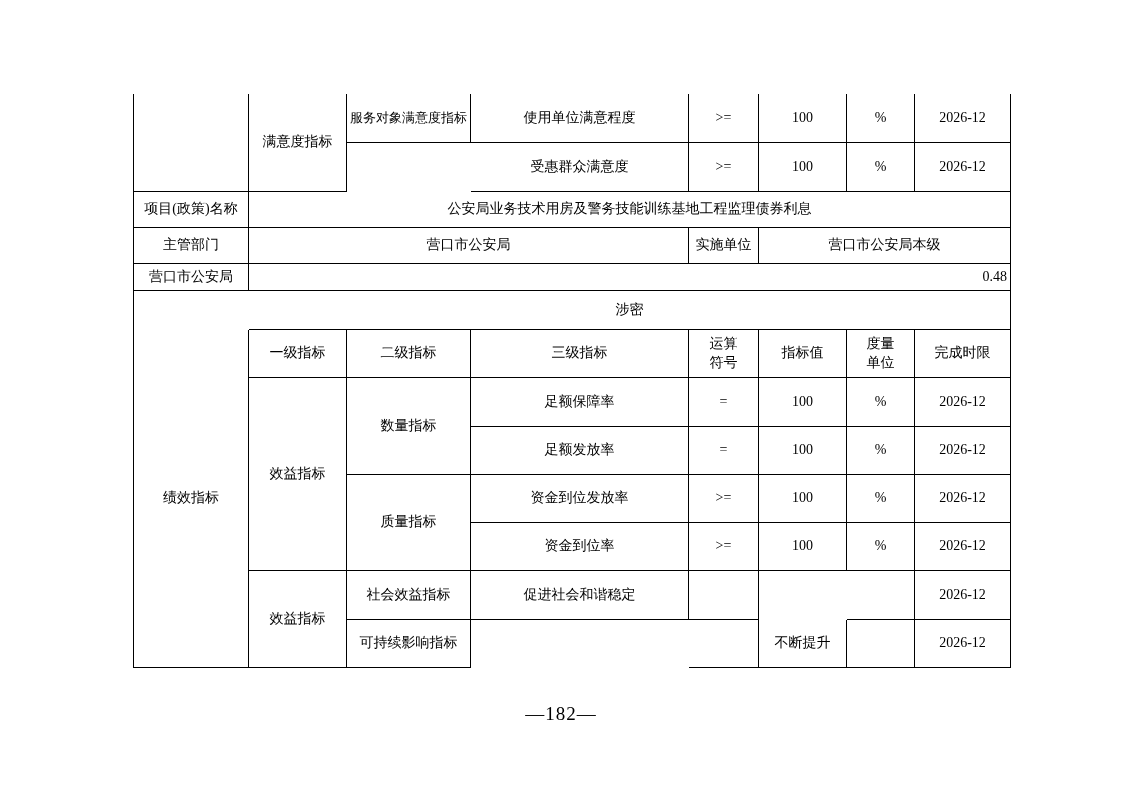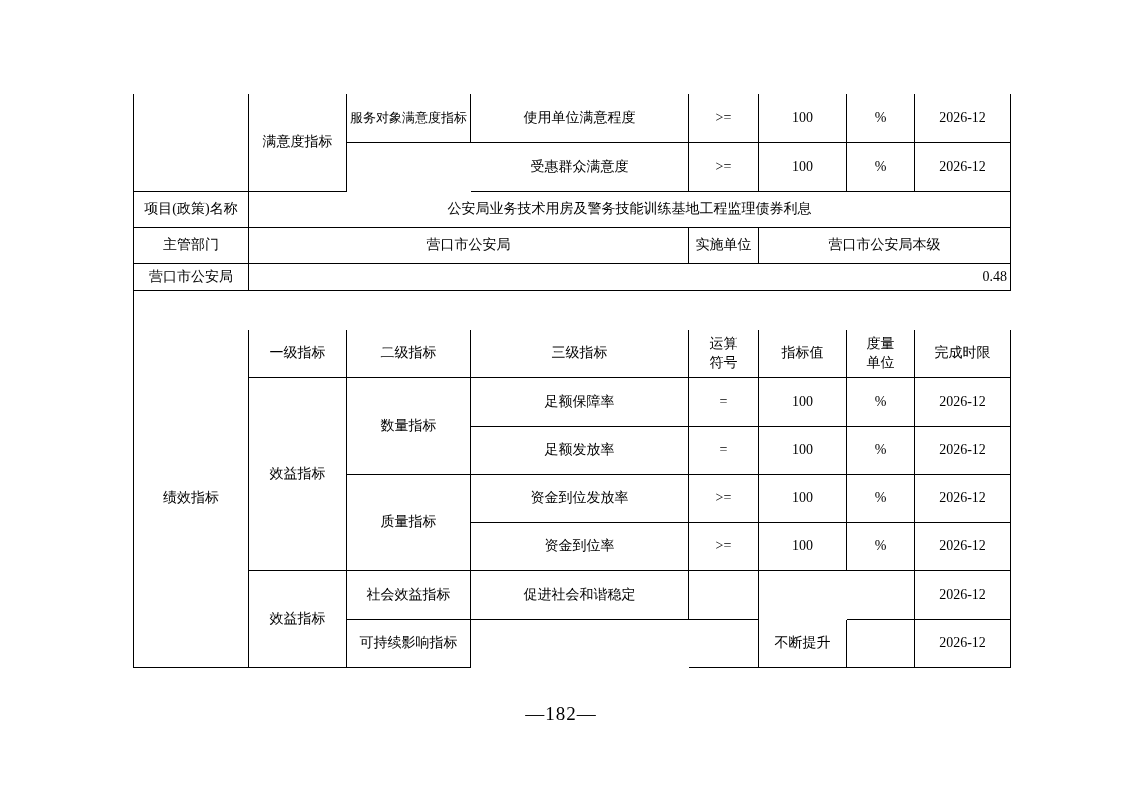--- a/index.html
+++ b/index.html
@@ -52,20 +52,21 @@
   <div class="c" style="grid-area:3/2/4/9">公安局业务技术用房及警务技能训练基地工程监理债券利息</div>
 
   <div class="c" style="grid-area:4/1/5/2">主管部门</div>
   <div class="c" style="grid-area:4/2/5/5">营口市公安局</div>
   <div class="c" style="grid-area:4/5/5/6">实施单位</div>
   <div class="c" style="grid-area:4/6/5/9">营口市公安局本级</div>
 
   <div class="c" style="grid-area:5/1/6/2">营口市公安局</div>
   <div class="c right" style="grid-area:5/2/6/9">0.48</div>
 
+  <div class="c" style="grid-area:6/2/7/9">涉密</div>
 
   <div class="c" style="grid-area:7/1/14/2">绩效指标</div>
   <div class="c" style="grid-area:7/2/8/3">一级指标</div>
   <div class="c" style="grid-area:7/3/8/4">二级指标</div>
   <div class="c" style="grid-area:7/4/8/5">三级指标</div>
   <div class="c pre" style="grid-area:7/5/8/6">运算
 符号</div>
   <div class="c" style="grid-area:7/6/8/7">指标值</div>
   <div class="c pre" style="grid-area:7/7/8/8">度量
 单位</div>

